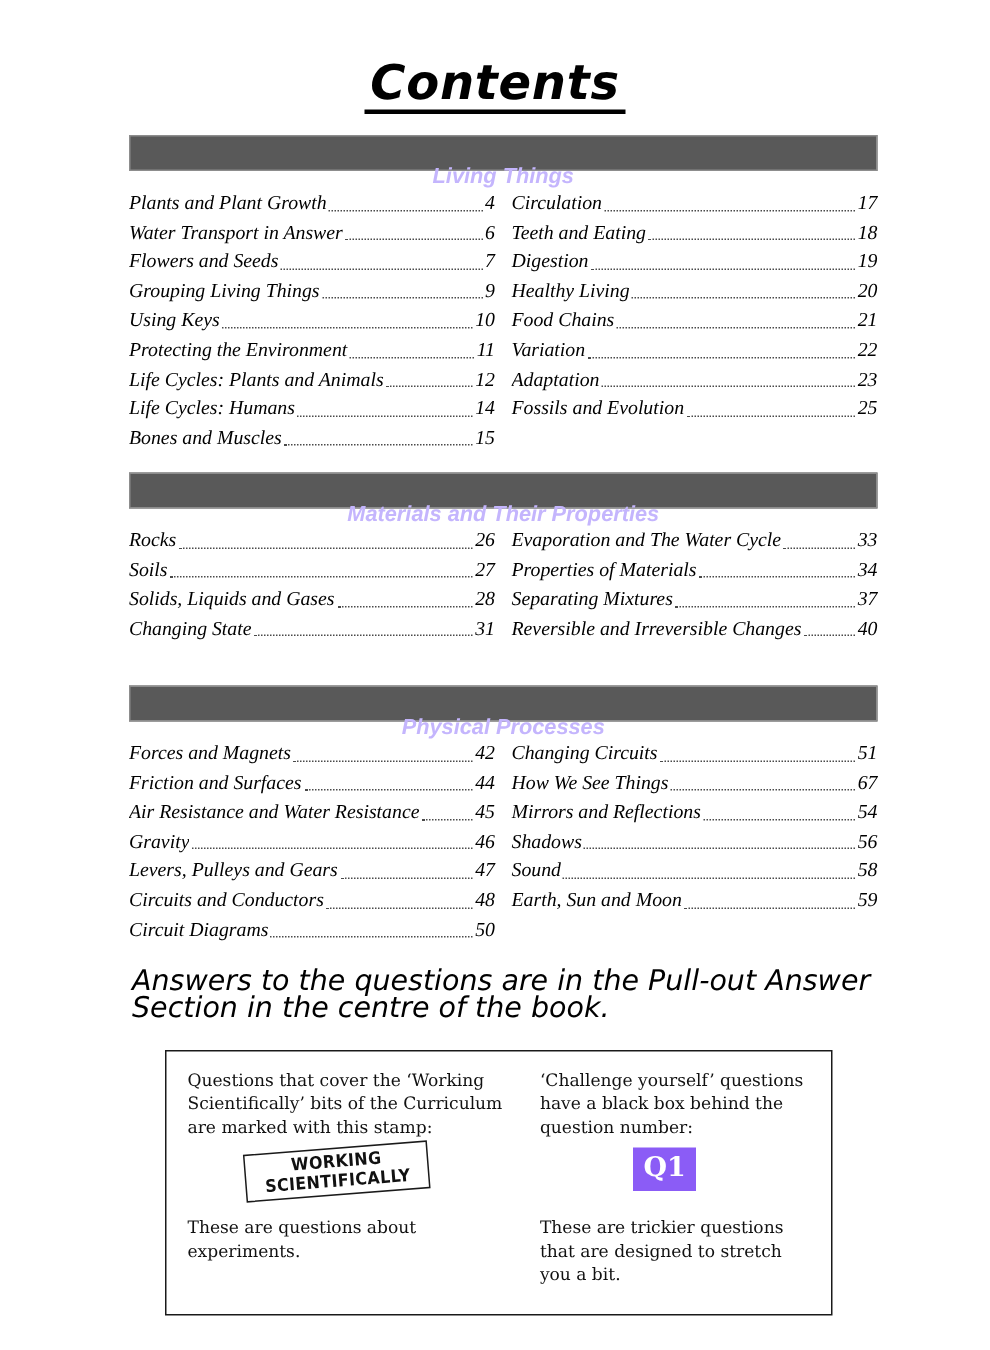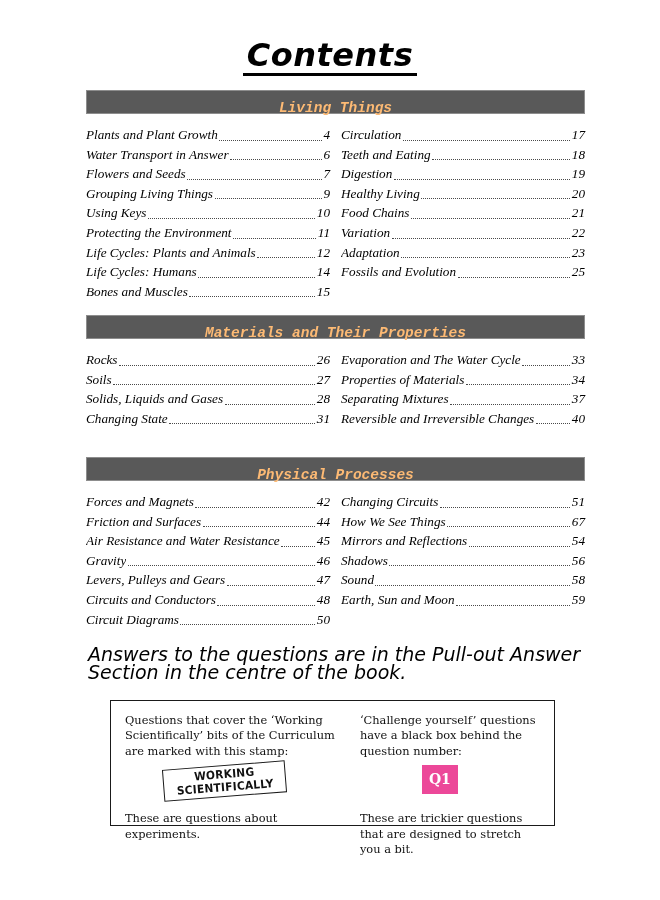--- a/index.html
+++ b/index.html
@@ -52,30 +52,30 @@
   .section-bar {
     background: #595959;
     border: 1px solid #8d8d8d;
     height: 24px;
     box-sizing: border-box;
     text-align: center;
     position: relative;
   }
   .section-bar .bar-label {
     display: inline-block;
-    color: #fdba74;
-    font-family: Liberation Mono, monospace;
+    color: #c4b5fd;
+    font-family: Liberation Sans, sans-serif;
     font-weight: bold;
     font-style: italic;
     font-size: 14.5px;
     line-height: 22px;
     border-bottom: 1.6px solid #ffffff;
     padding: 0 2px;
     position: relative;
-    top: 6px;
+    top: 16px;
   }
 
   
   .cols {
     display: flex;
     margin-top: 11px;
   }
   .col {
     width: 244px;
   }
@@ -119,21 +119,21 @@
     font-size: 19px;
     line-height: 18px;
   }
 
   
   .info-box {
     position: absolute;
     left: 110px;
     top: 700px;
     width: 445px;
-    height: 126px;
+    height: 177px;
     border: 1.6px solid #1a1a1a;
     box-sizing: border-box;
     display: flex;
     background: #fff;
   }
   .info-half {
     box-sizing: border-box;
     padding: 12px 10px 8px 14px;
     position: relative;
   }
@@ -174,25 +174,25 @@
 
   
   .qbox-wrap {
     height: 52px;
     position: relative;
   }
   .qbox {
     position: absolute;
     left: 62px;
     top: 6px;
-    background: #ec4899;
+    background: #8b5cf6;
     color: #ffffff;
     font-family: "DejaVu Serif", serif;
     font-weight: bold;
-    font-size: 14px;
+    font-size: 18px;
     line-height: 20px;
     padding: 4px 7px 5px 7px;
   }
 </style>
 </head>
 <body>
 
 <div class="page">
 
   <div class="page-title">

